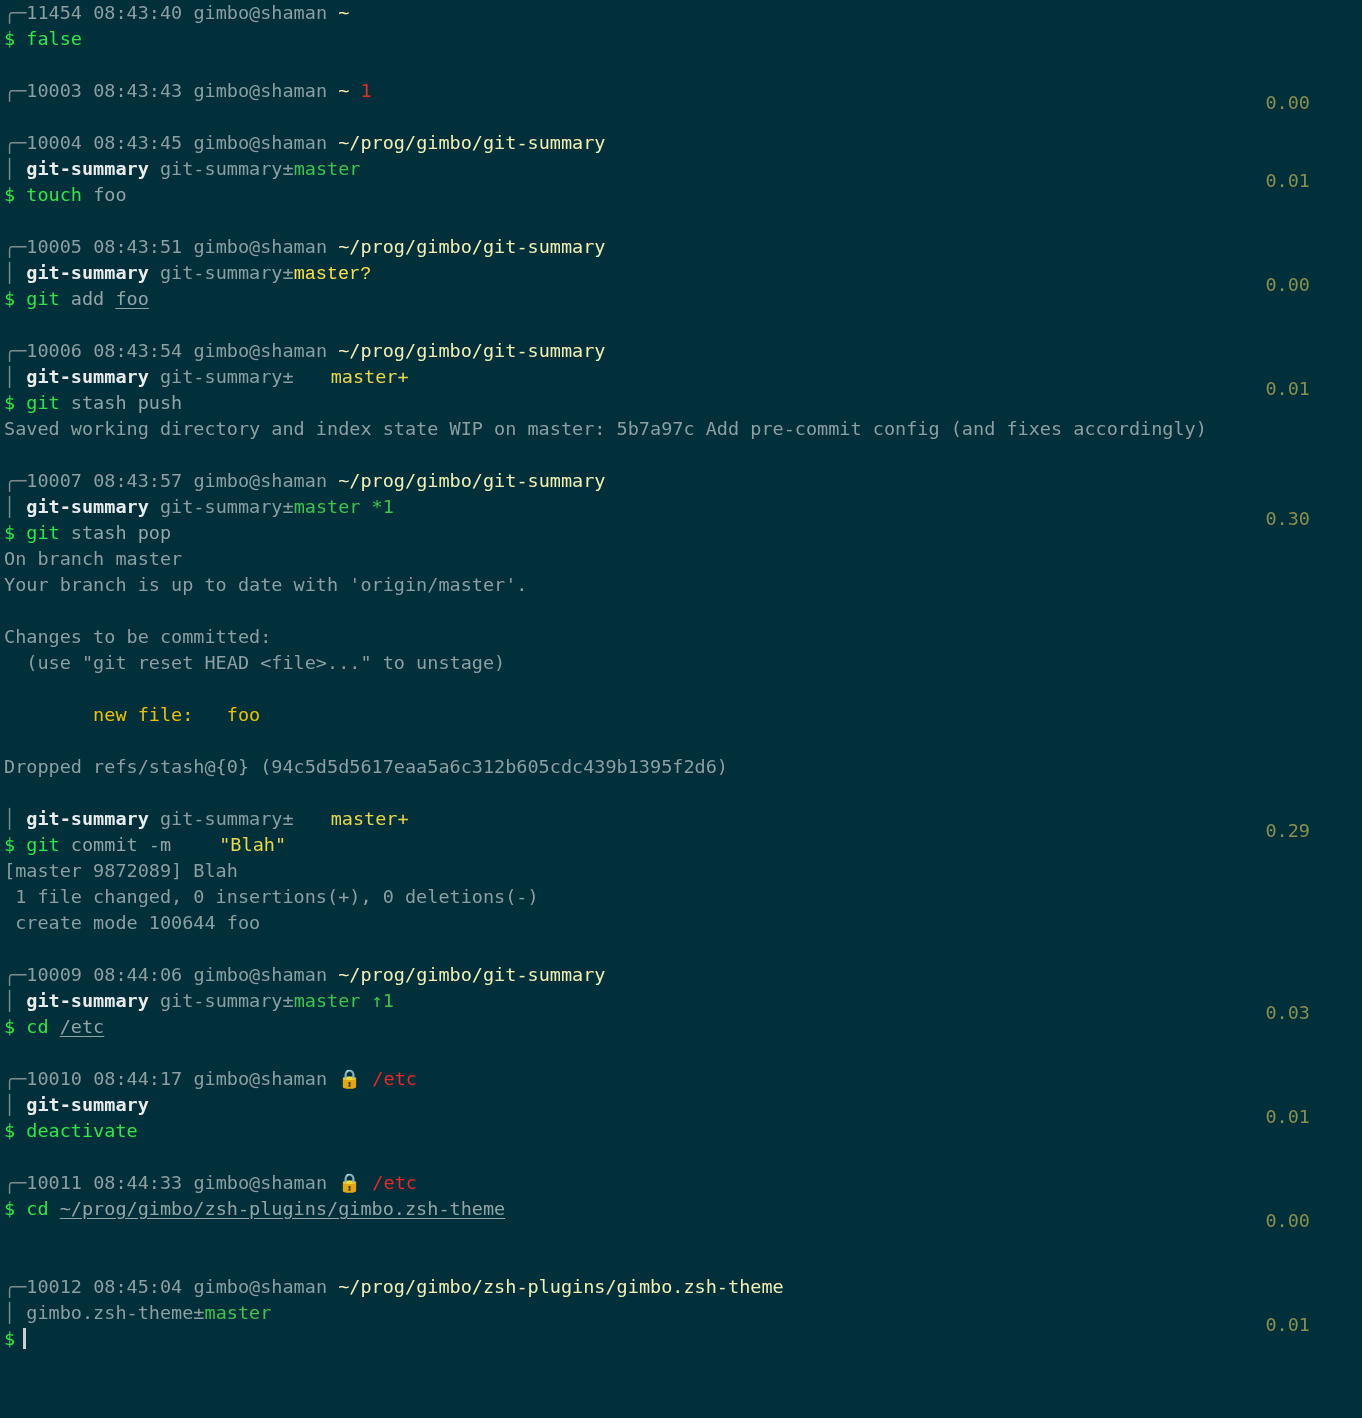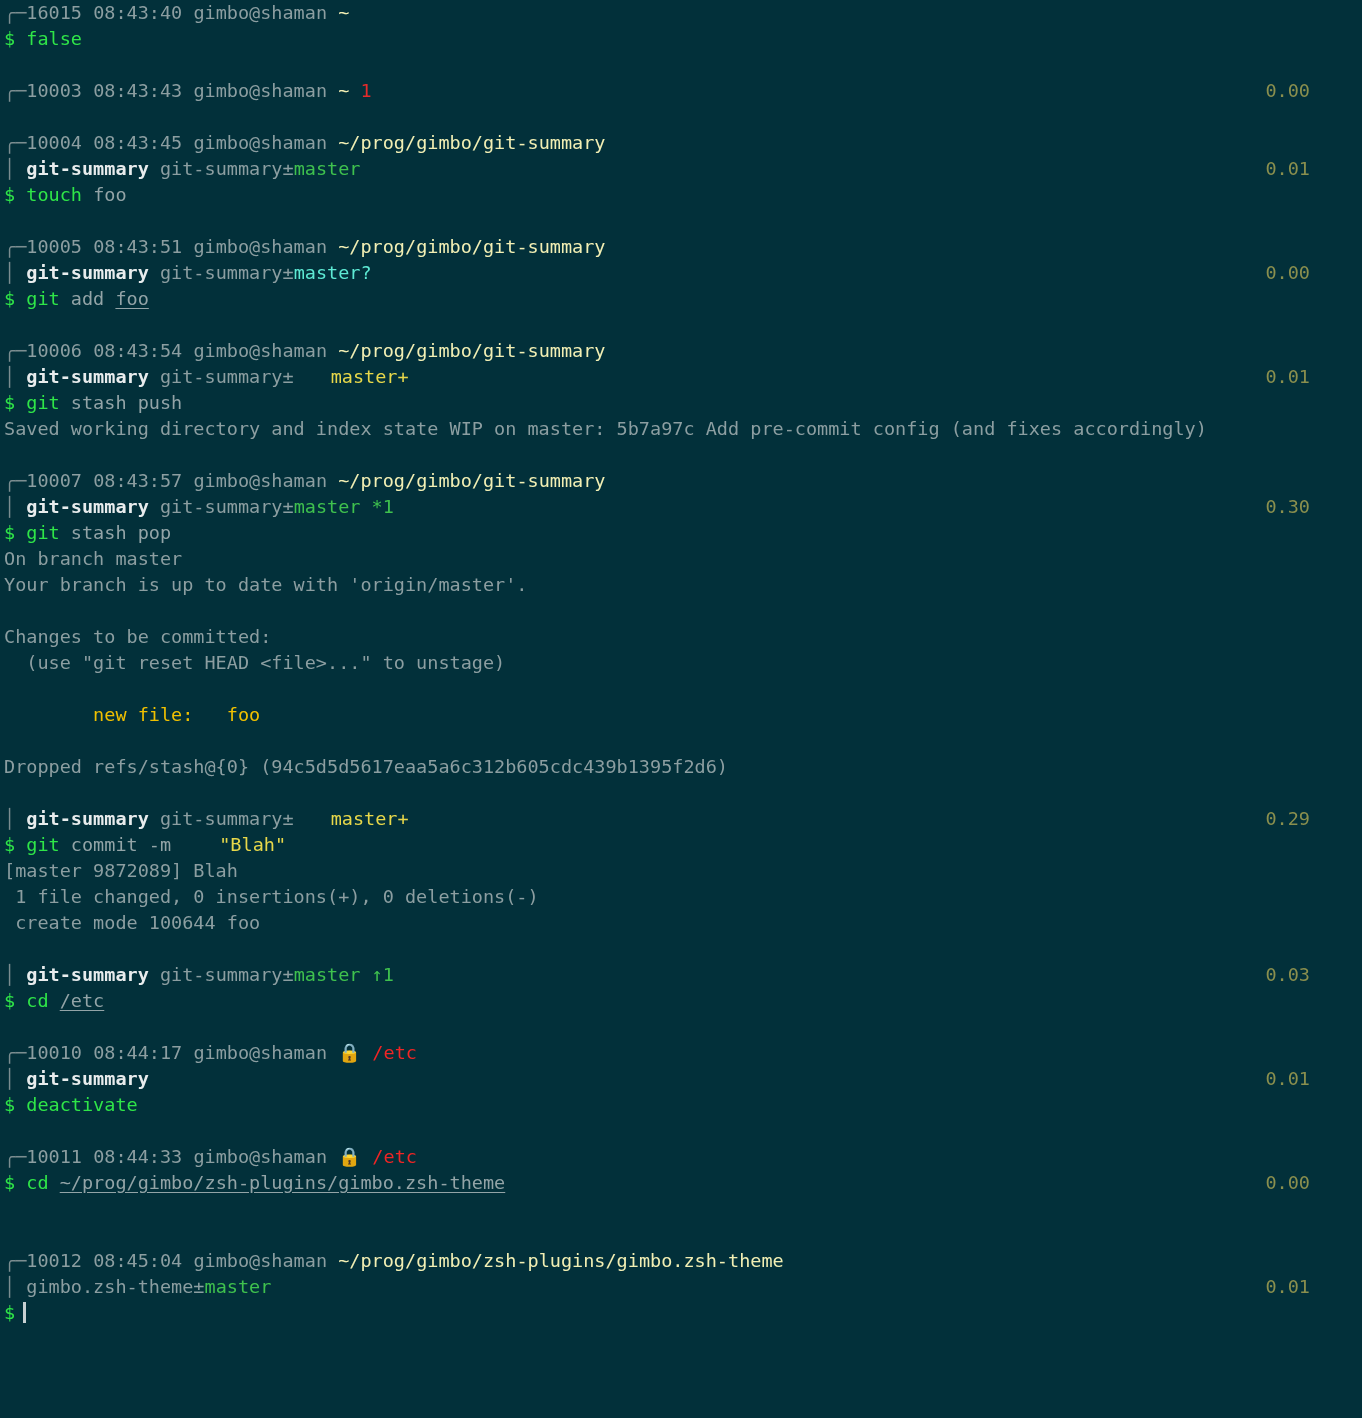--- a/index.html
+++ b/index.html
@@ -35,31 +35,31 @@
   
   .c-gray    { color: #8c9ea1; }
   .c-white   { color: #e8eced; font-weight: bold; }
   .c-green   { color: #2fe548; }
   .c-branch  { color: #3fc14e; }
   .c-red     { color: #e52b2b; }
   .c-red2    { color: #f02525; }
   .c-yellow  { color: #e8d84a; padding-left: 37px; }
   .c-gold    { color: #f0c000; }
   .c-path    { color: #f2efb4; }
-  .c-cyan    { color: #5eead4; }
+  .c-cyan    { color: #fde047; font-family: Liberation Mono, monospace; }
   .c-cmdarg  { color: #93a4a7; }
   .c-lock    { color: #f5c518; }
 
   .ul { text-decoration: underline; text-underline-offset: 3px; }
 
   
   .dur {
     position: absolute;
     right: 52px;
-    top: 0;
+    top: 12px;
     color: #8a8f4e;
   }
 
   
   .corner { color: #7b8d90; }
   .bar    { color: #7b8d90; }
 
   .cursor {
     display: inline-block;
     width: 3px;
@@ -67,21 +67,21 @@
     background: #c8d0d2;
     vertical-align: -4px;
     margin-left: 8px;
   }
 </style>
 </head>
 <body>
 
 <div id="term">
 
-  <div class="line"><span class="corner">╭─</span><span class="c-gray">16015</span><span class="c-gray"> </span><span class="c-gray">08:43:40</span><span class="c-gray"> </span><span class="c-gray">gimbo@shaman</span><span class="c-gray"> </span><span class="c-path">~</span></div>
+  <div class="line"><span class="corner">╭─</span><span class="c-gray">11454</span><span class="c-gray"> </span><span class="c-gray">08:43:40</span><span class="c-gray"> </span><span class="c-gray">gimbo@shaman</span><span class="c-gray"> </span><span class="c-path">~</span></div>
   <div class="line"><span class="c-green">$</span><span> </span><span class="c-green">false</span></div>
   <div class="blank"></div>
 
   <div class="line"><span class="corner">╭─</span><span class="c-gray">10003</span><span class="c-gray"> </span><span class="c-gray">08:43:43</span><span class="c-gray"> </span><span class="c-gray">gimbo@shaman</span><span class="c-gray"> </span><span class="c-path">~</span><span> </span><span class="c-red">1</span><span class="dur">0.00</span></div>
   <div class="blank"></div>
 
   <div class="line"><span class="corner">╭─</span><span class="c-gray">10004</span><span class="c-gray"> </span><span class="c-gray">08:43:45</span><span class="c-gray"> </span><span class="c-gray">gimbo@shaman</span><span class="c-gray"> </span><span class="c-path">~/prog/gimbo/git-summary</span></div>
   <div class="line"><span class="bar">│</span><span> </span><span class="c-white">git-summary</span><span> </span><span class="c-gray">git-summary</span><span class="c-gray">±</span><span class="c-branch">master</span><span class="dur">0.01</span></div>
   <div class="line"><span class="c-green">$</span><span> </span><span class="c-green">touch</span><span> </span><span class="c-cmdarg">foo</span></div>
   <div class="blank"></div>
@@ -111,20 +111,21 @@
   <div class="line"><span class="c-gray">Dropped refs/stash@{0} (94c5d5d5617eaa5a6c312b605cdc439b1395f2d6)</span></div>
   <div class="blank"></div>
 
   <div class="line"><span class="bar">│</span><span> </span><span class="c-white">git-summary</span><span> </span><span class="c-gray">git-summary</span><span class="c-gray">±</span><span class="c-yellow">master+</span><span class="dur">0.29</span></div>
   <div class="line"><span class="c-green">$</span><span> </span><span class="c-green">git</span><span class="c-cmdarg"> commit -m </span><span class="c-yellow">"Blah"</span></div>
   <div class="line"><span class="c-gray">[master 9872089] Blah</span></div>
   <div class="line"><span class="c-gray"> 1 file changed, 0 insertions(+), 0 deletions(-)</span></div>
   <div class="line"><span class="c-gray"> create mode 100644 foo</span></div>
   <div class="blank"></div>
 
+  <div class="line"><span class="corner">╭─</span><span class="c-gray">10009</span><span class="c-gray"> </span><span class="c-gray">08:44:06</span><span class="c-gray"> </span><span class="c-gray">gimbo@shaman</span><span class="c-gray"> </span><span class="c-path">~/prog/gimbo/git-summary</span></div>
   <div class="line"><span class="bar">│</span><span> </span><span class="c-white">git-summary</span><span> </span><span class="c-gray">git-summary</span><span class="c-gray">±</span><span class="c-branch">master</span><span> </span><span class="c-branch">↑1</span><span class="dur">0.03</span></div>
   <div class="line"><span class="c-green">$</span><span> </span><span class="c-green">cd</span><span> </span><span class="c-cmdarg ul">/etc</span></div>
   <div class="blank"></div>
 
   <div class="line"><span class="corner">╭─</span><span class="c-gray">10010</span><span class="c-gray"> </span><span class="c-gray">08:44:17</span><span class="c-gray"> </span><span class="c-gray">gimbo@shaman</span><span class="c-gray"> </span><span class="c-lock">🔒</span><span> </span><span class="c-red2">/etc</span></div>
   <div class="line"><span class="bar">│</span><span> </span><span class="c-white">git-summary</span><span class="dur">0.01</span></div>
   <div class="line"><span class="c-green">$</span><span> </span><span class="c-green">deactivate</span></div>
   <div class="blank"></div>
 
   <div class="line"><span class="corner">╭─</span><span class="c-gray">10011</span><span class="c-gray"> </span><span class="c-gray">08:44:33</span><span class="c-gray"> </span><span class="c-gray">gimbo@shaman</span><span class="c-gray"> </span><span class="c-lock">🔒</span><span> </span><span class="c-red2">/etc</span></div>

